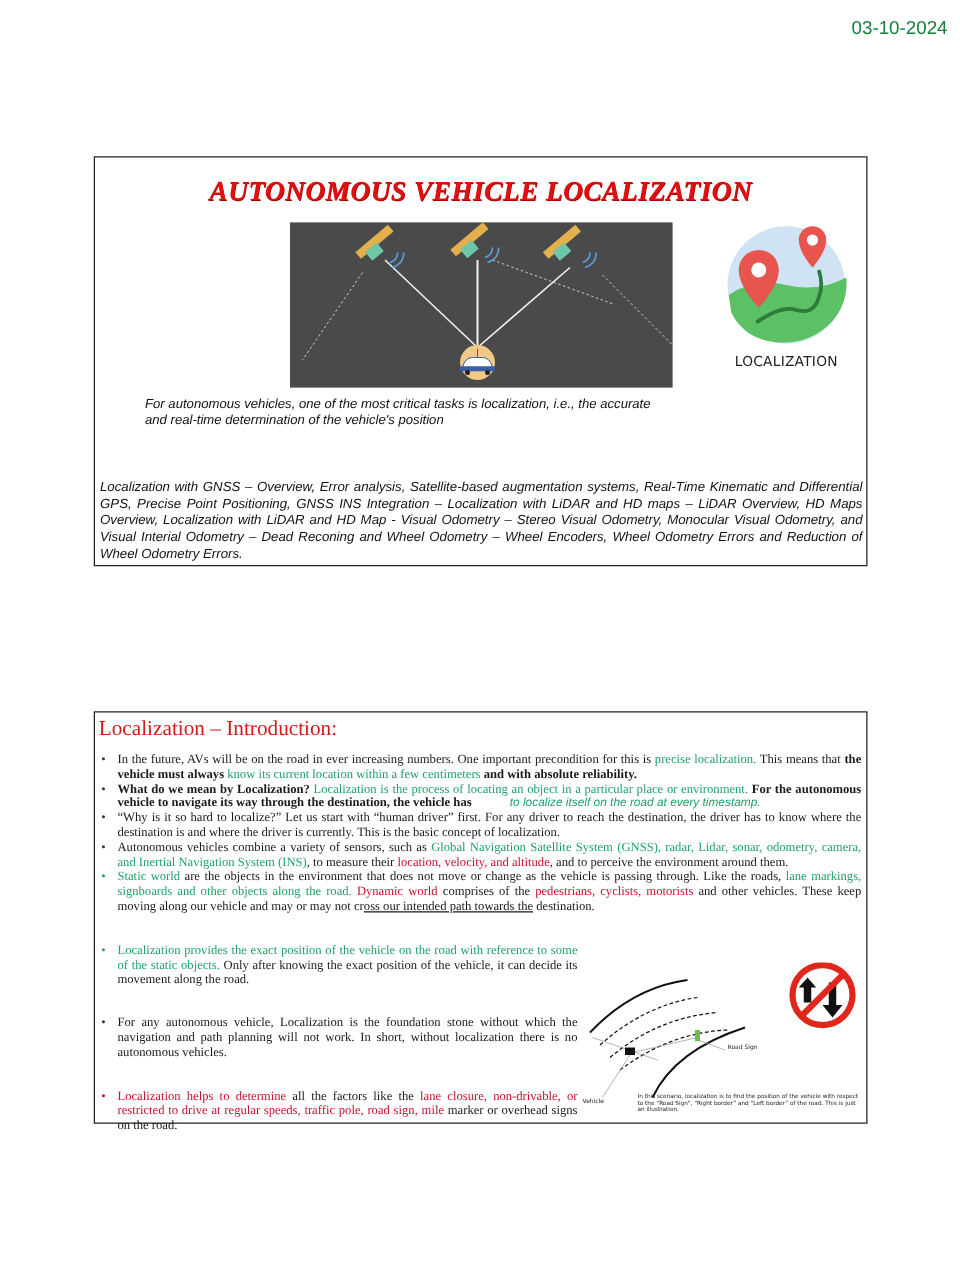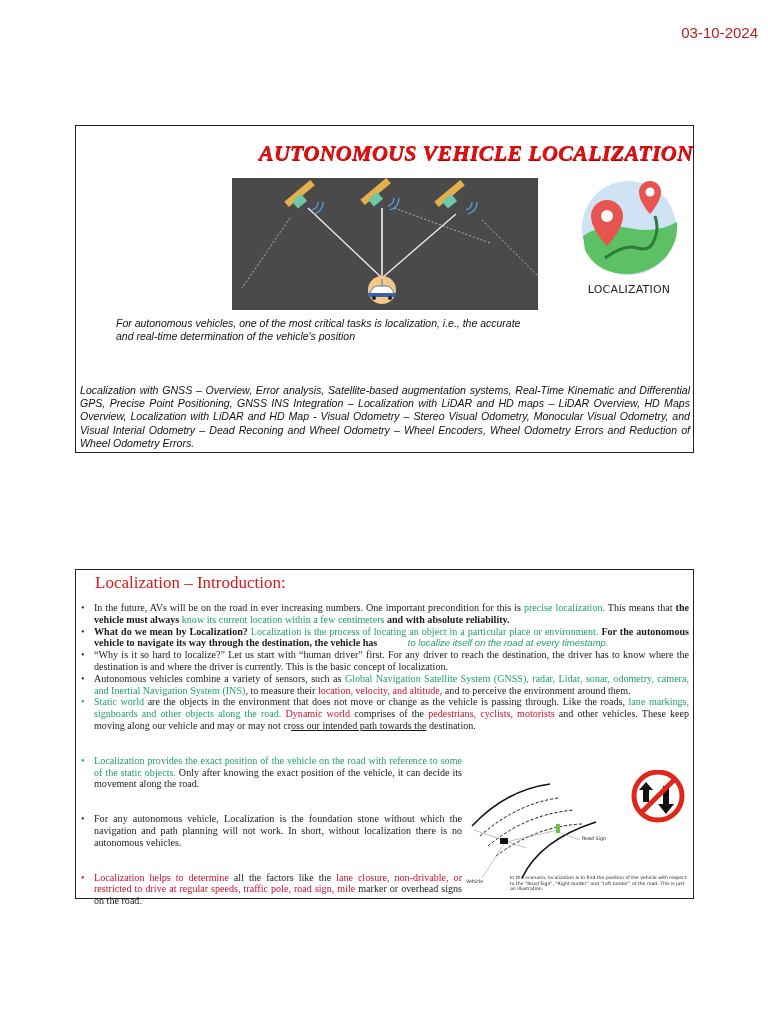--- a/index.html
+++ b/index.html
@@ -1,34 +1,34 @@
 <!DOCTYPE html>
 <html><head>
 <meta charset="utf-8">
 <style>
   * { box-sizing: border-box; margin: 0; padding: 0; }
   html, body { width: 768px; height: 1024px; background: #ffffff; overflow: hidden; }
   body { position: relative; font-family: "Liberation Sans", sans-serif; color: #1a1a1a; }
 
   .page-date {
-    position: absolute; top: 24px; right: 10px;
-    font-family: "Liberation Sans", sans-serif; font-size: 15px; color: #b91c1c;
+    position: absolute; top: 14px; right: 10px;
+    font-family: "Liberation Sans", sans-serif; font-size: 15px; color: #15803d;
   }
 
   .slide {
     position: absolute; left: 75px; width: 619px;
     border: 1.5px solid #222; background: #fff;
   }
   #slide1 { top: 125px; height: 328px; }
   #slide2 { top: 569px; height: 330px; }
 
   
   .s1-title {
     position: absolute; top: 14px; left: 0; width: 100%;
-    text-align: right; color: #e01010;
+    text-align: center; color: #e01010;
     font-family: "Liberation Serif", serif; font-weight: bold; font-style: italic;
     font-size: 22px; letter-spacing: 0.3px; text-transform: uppercase;
     text-shadow: 0.5px 0.5px 0 #b00000;
   }
   .s1-figure {
     position: absolute; top: 52px; left: 156px; width: 306px; height: 132px;
     background: #4a4a4a;
   }
   .s1-figure svg { width: 100%; height: 100%; display: block; }
   .s1-badge {
@@ -46,21 +46,21 @@
   }
   .s1-topics {
     position: absolute; top: 258px; left: 4px; right: 3px;
     font-style: italic; font-size: 10.6px; line-height: 13.2px; color: #111;
     text-align: justify; text-align-last: left;
   }
 
   
   .s2-title {
     position: absolute; top: 3px; left: 3px;
-    font-family: "Liberation Serif", serif; font-size: 17px; color: #d11a1a; margin-left: 16px;
+    font-family: "Liberation Serif", serif; font-size: 17px; color: #d11a1a;
   }
   .s2-list {
     position: absolute; top: 32px; left: 3px; right: 4px;
     list-style: none; font-family: "Liberation Serif", serif;
     font-size: 10.1px; line-height: 11.8px; color: #1a1a1a;
   }
   .s2-list li {
     position: relative; padding-left: 15px; text-align: justify;
   }
   .s2-list li::before {

